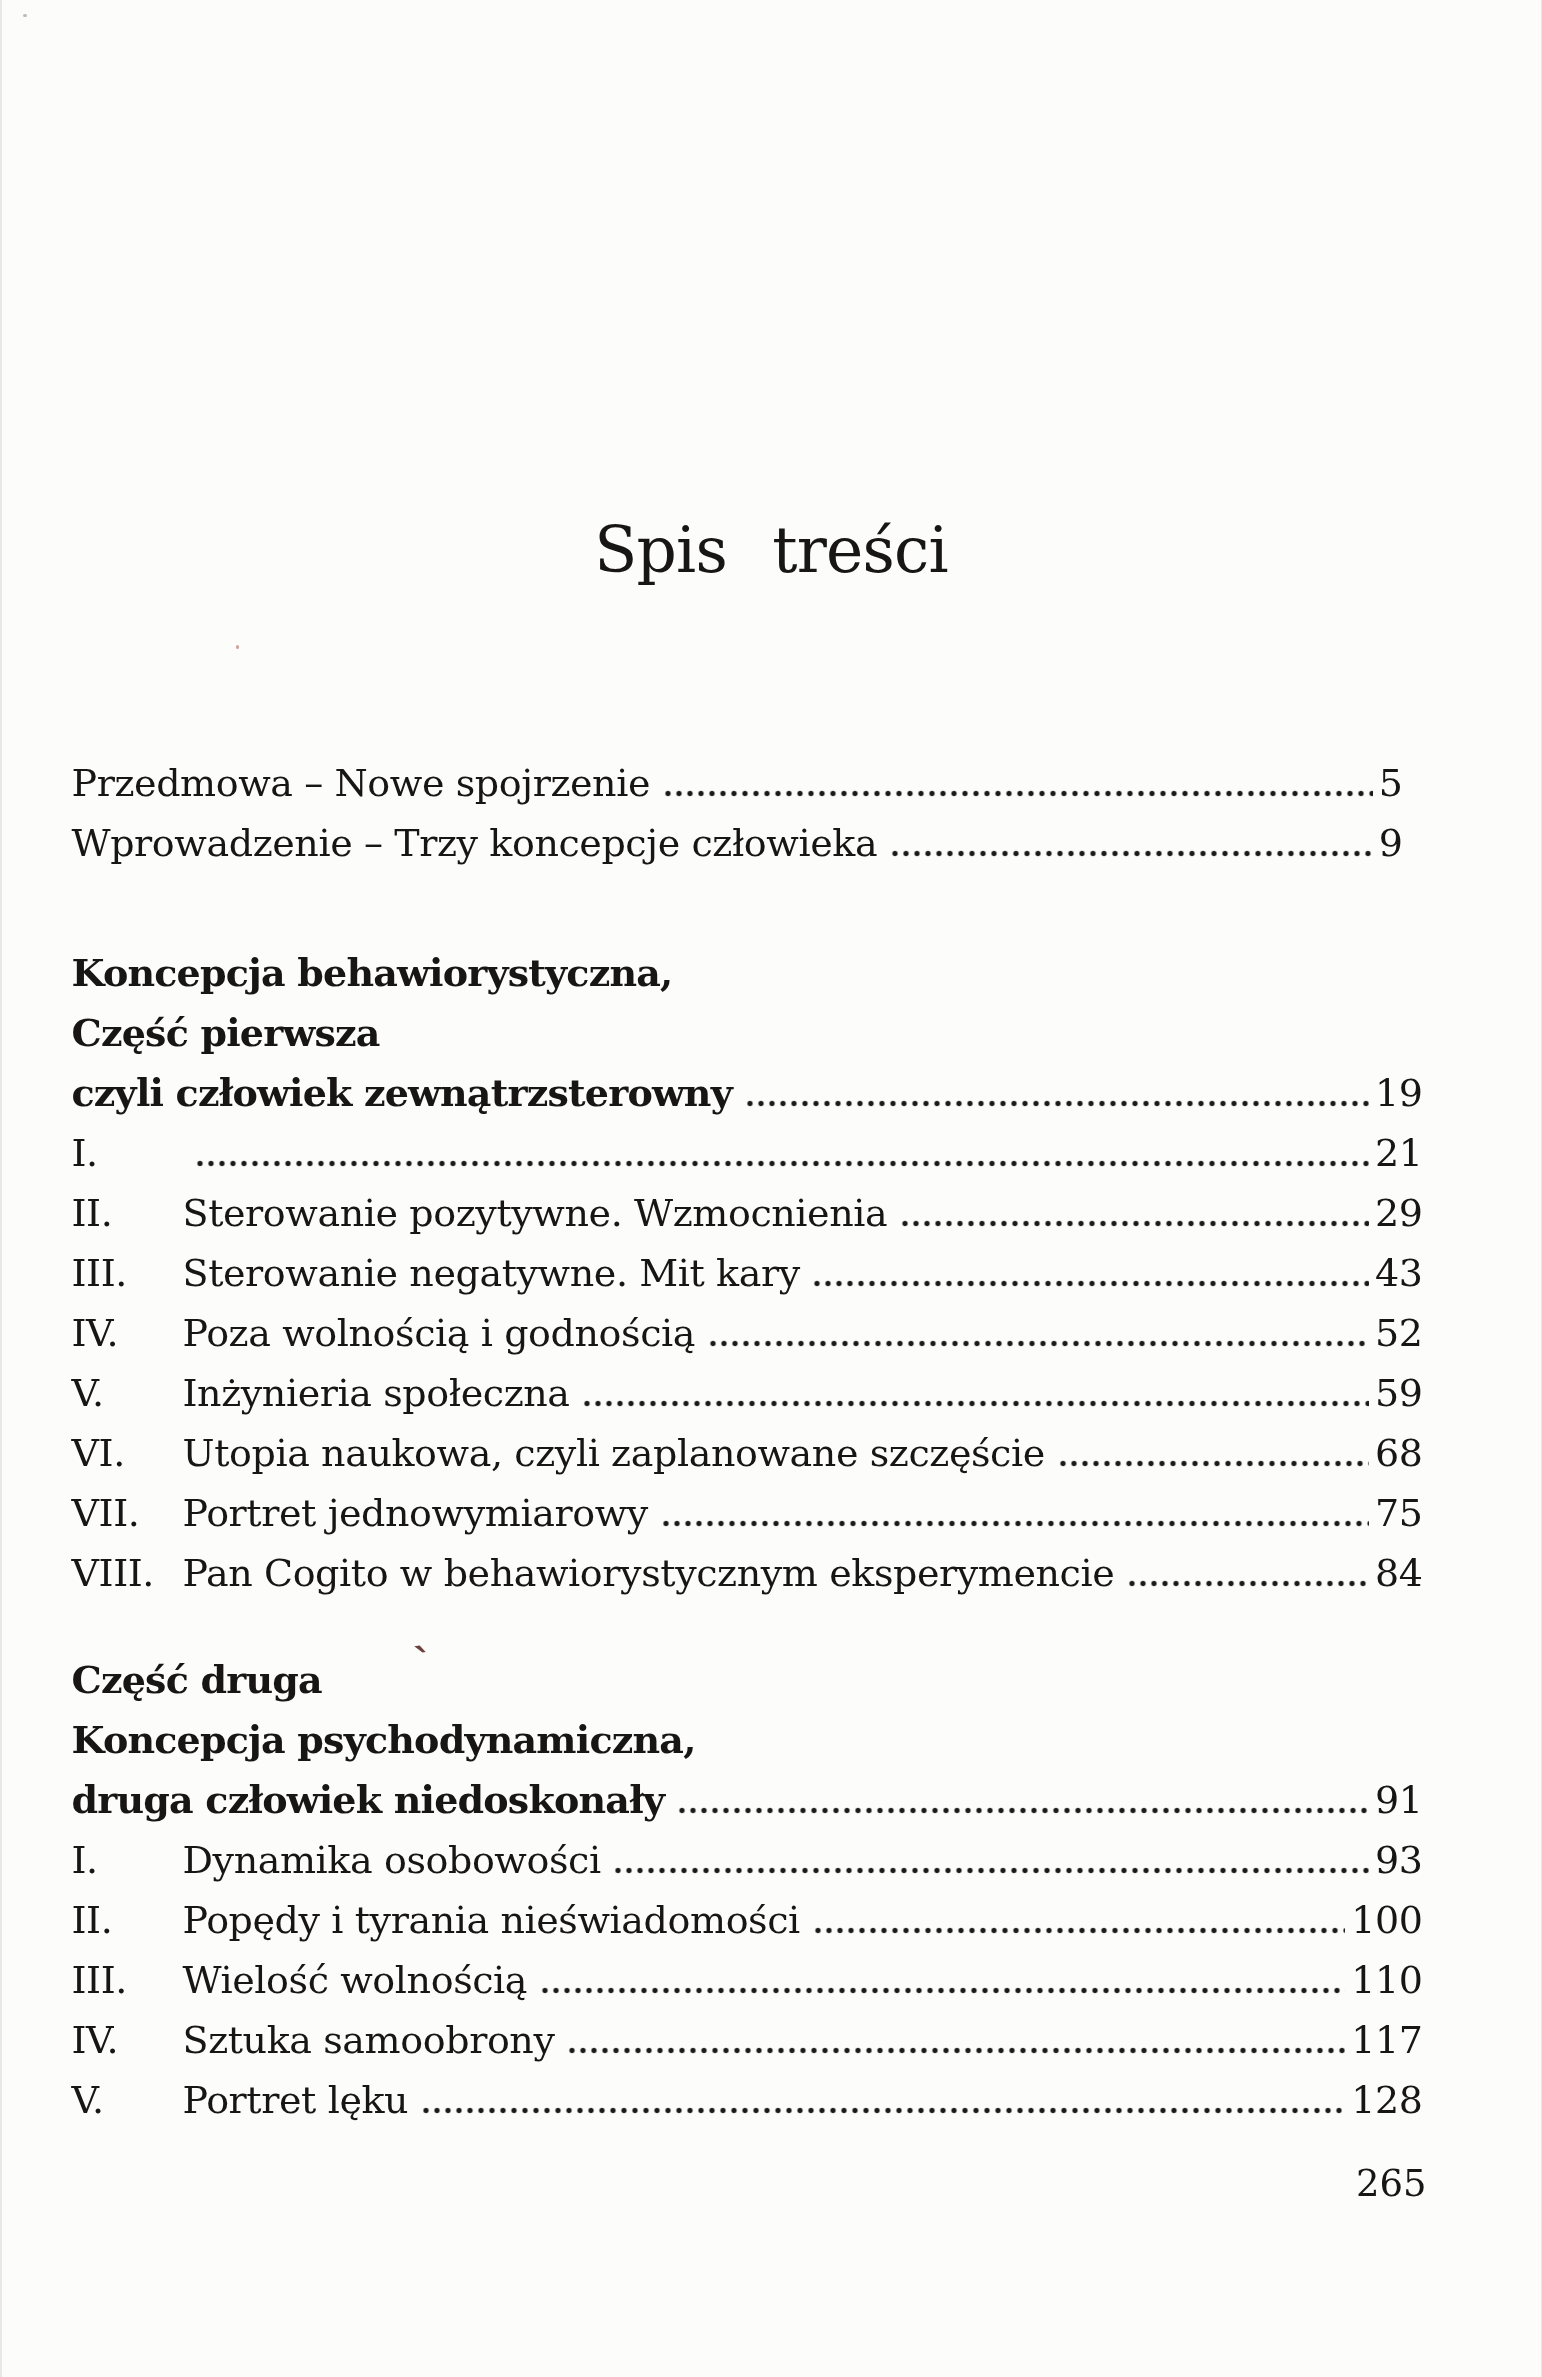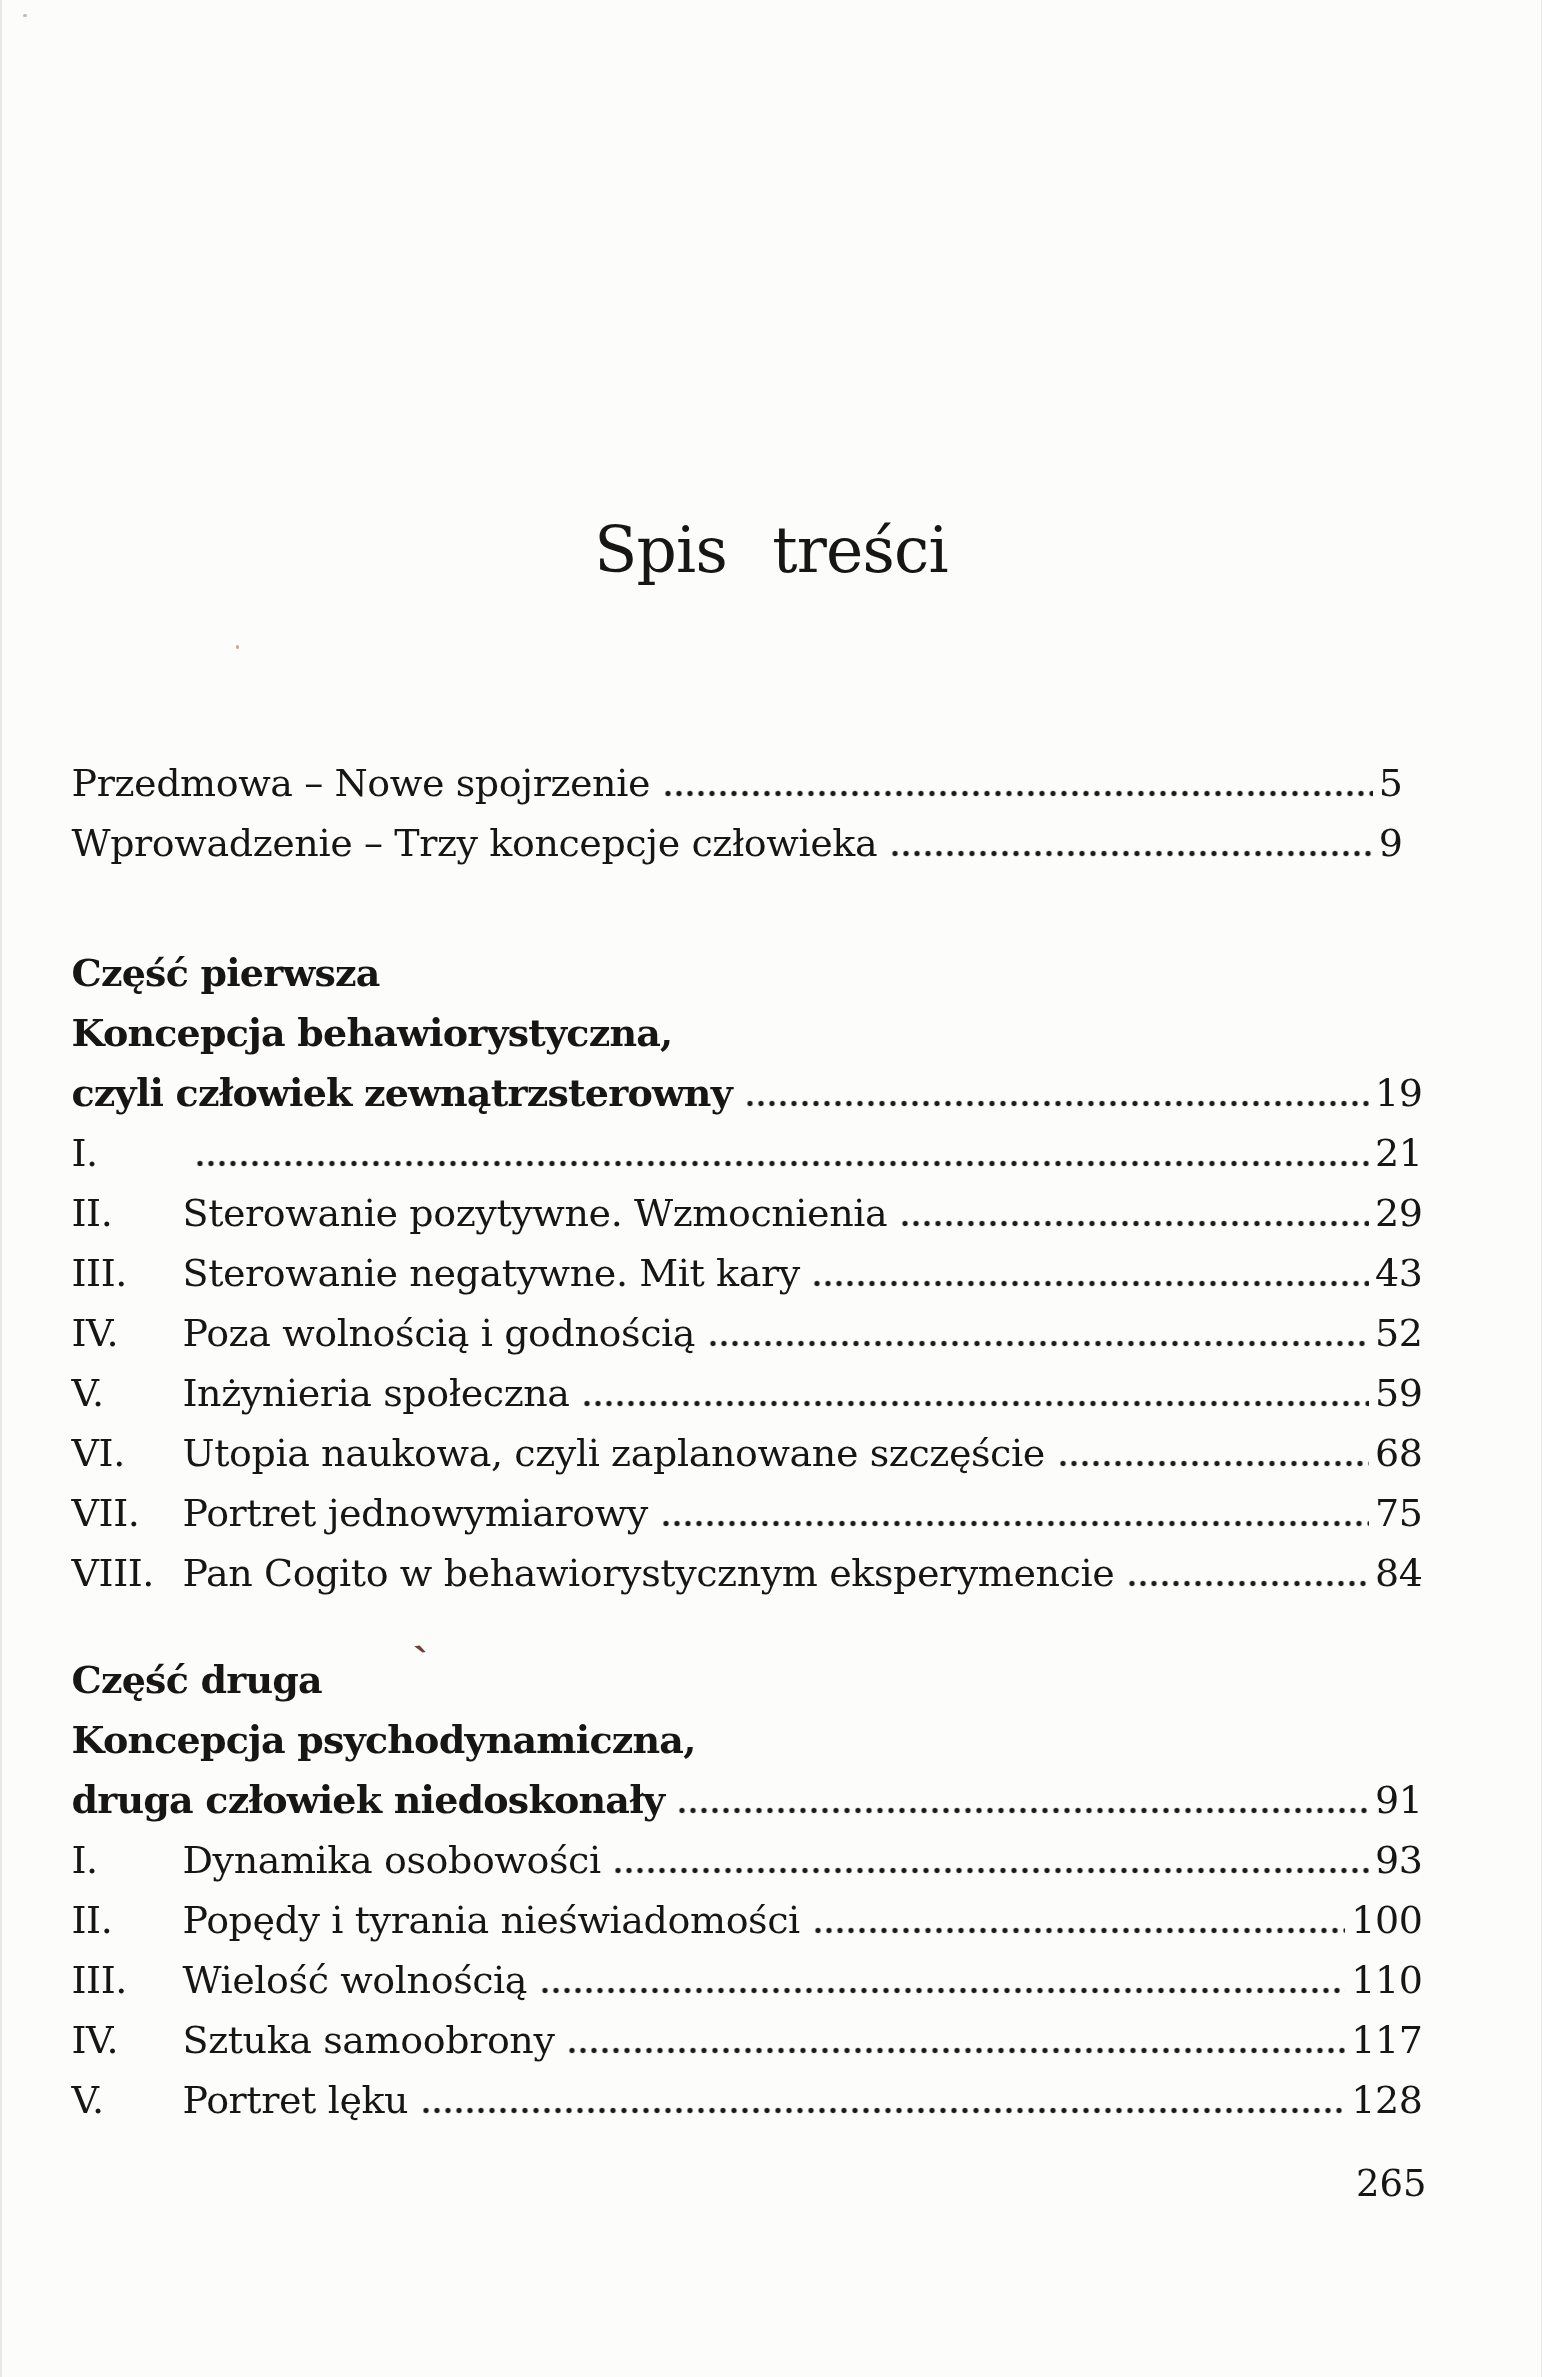--- a/index.html
+++ b/index.html
@@ -81,24 +81,24 @@
     </div>
     <div class="row front">
       <span class="lbl">Wprowadzenie – Trzy koncepcje człowieka</span>
       <span class="leader"></span>
       <span class="pg">9</span>
     </div>
 
     <div class="spacer-a"></div>
 
     <div class="row">
+      <span class="lbl bold">Koncepcja behawiorystyczna,</span>
+    </div>
+    <div class="row">
       <span class="lbl bold">Część pierwsza</span>
-    </div>
-    <div class="row">
-      <span class="lbl bold">Koncepcja behawiorystyczna,</span>
     </div>
     <div class="row">
       <span class="lbl bold">czyli człowiek zewnątrzsterowny</span>
       <span class="leader"></span>
       <span class="pg">19</span>
     </div>
 
     <div class="row">
       <span class="num">I.</span>
       <span class="leader"></span>

